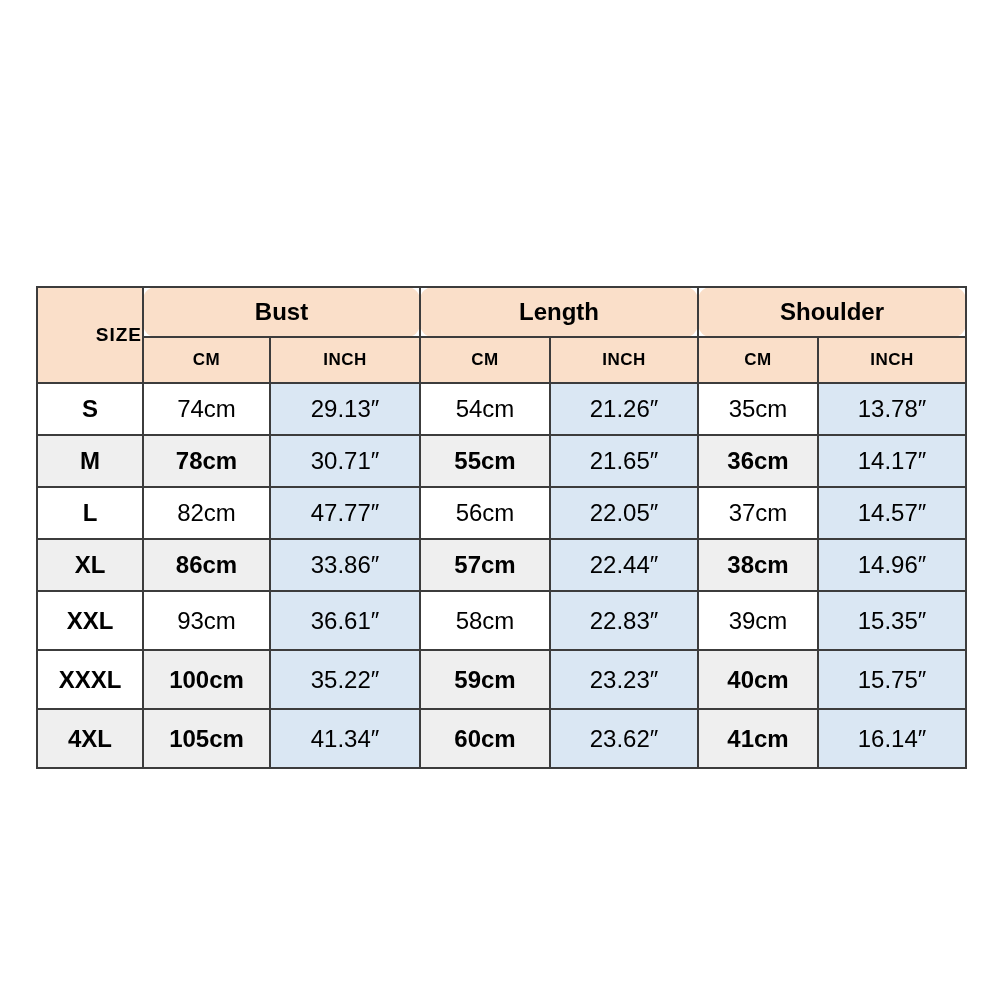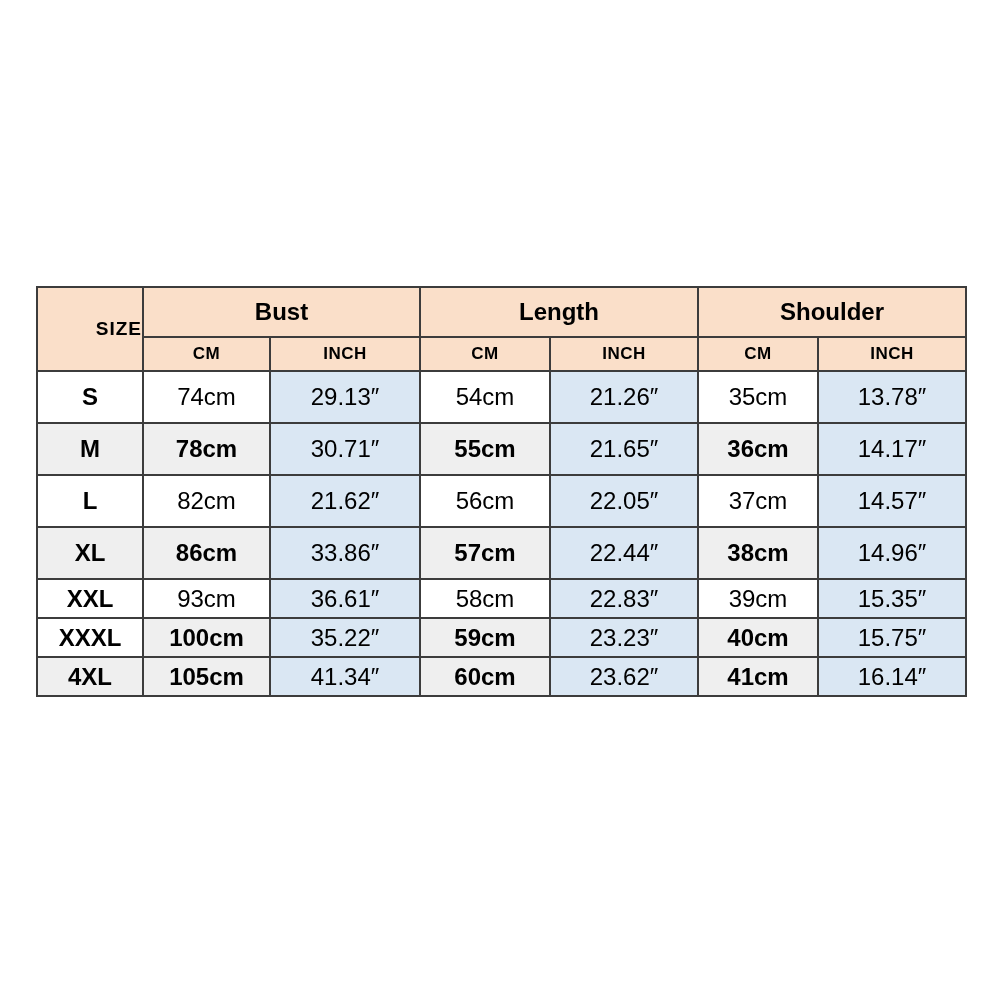--- a/index.html
+++ b/index.html
@@ -21,26 +21,26 @@
     position:absolute;left:36px;top:286px;
     border-collapse:collapse;table-layout:fixed;
   }
   .size-table th,.size-table td{
     border:2px solid var(--border);
     text-align:center;vertical-align:middle;
     padding:0;overflow:hidden;white-space:nowrap;
     background:var(--row-bg);
   }
   thead tr.group-row{height:50px;}
-  thead tr.unit-row{height:34px;}
+  thead tr.unit-row{height:46px;}
   tbody tr:nth-child(-n+4){height:52px;}
-  tbody tr:nth-child(n+5){height:39px;}
+  tbody tr:nth-child(n+5){height:59px;}
   .peach{background:var(--header-bg) !important;}
   th.corner{font-size:19px;font-weight:bold;letter-spacing:1px;text-align:right;}
-  th.group{font-size:24px;font-weight:bold;}
+  th.group{font-size:24px;font-weight:bold;border-radius:13px;}
   th.unit{font-size:17px;font-weight:bold;letter-spacing:0.5px;}
   tbody th.size-label{font-size:24px;font-weight:bold;}
   tbody td{font-size:24px;font-weight:normal;}
   tbody .inch{background:var(--inch-bg);margin-left:18px;}
   tbody .gray{background:var(--stripe-bg);font-weight:bold;}
 </style>
 </head>
 <body>
 
 <div class="stage">
@@ -85,21 +85,21 @@
           <td class="gray">78cm</td>
           <td class="inch">30.71″</td>
           <td class="gray">55cm</td>
           <td class="inch">21.65″</td>
           <td class="gray">36cm</td>
           <td class="inch">14.17″</td>
         </tr>
         <tr>
           <th class="size-label">L</th>
           <td class="">82cm</td>
-          <td class="inch">21.62″</td>
+          <td class="inch">47.77″</td>
           <td class="">56cm</td>
           <td class="inch">22.05″</td>
           <td class="">37cm</td>
           <td class="inch">14.57″</td>
         </tr>
         <tr>
           <th class="size-label gray">XL</th>
           <td class="gray">86cm</td>
           <td class="inch">33.86″</td>
           <td class="gray">57cm</td>

